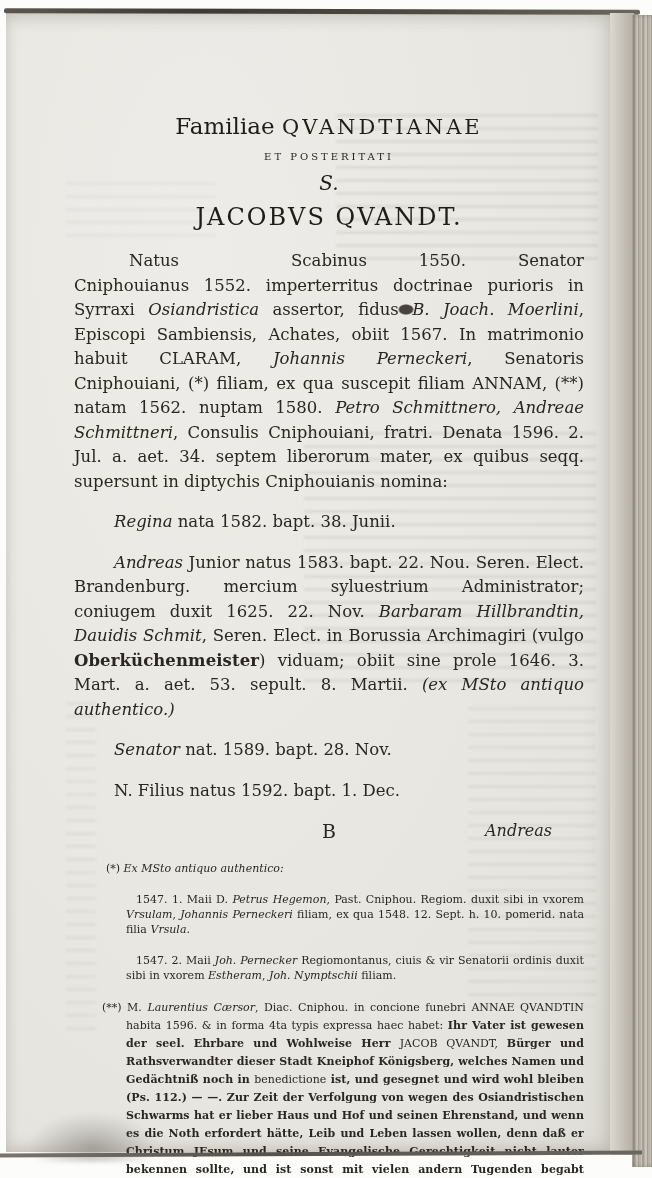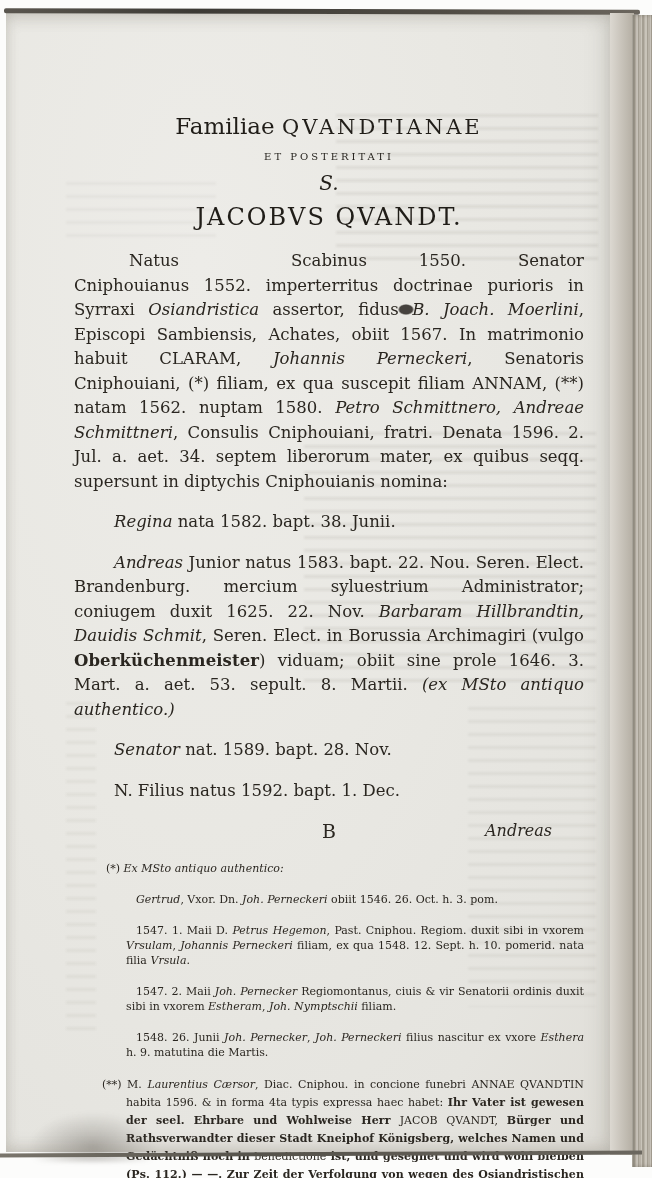--- a/index.html
+++ b/index.html
@@ -110,24 +110,22 @@
     <p class="entry"><span class="seg-i">Senator</span><span> nat. 1589. bapt. 28. Nov.</span></p>
     <p class="entry"><span>N. Filius natus 1592. bapt. 1. Dec.</span></p>
 
     <div class="sigrow">
       <span class="sig">B</span>
       <span class="catch">Andreas</span>
     </div>
 
     <div class="fnblock">
       <p class="fnh"><span>(*) </span><span class="seg-i">Ex MSto antiquo authentico:</span></p>
-      <p class="fne"><span class="seg-i">Gertrud</span><span>, Vxor. Dn. </span><span class="seg-i">Joh. Perneckeri</span><span> obiit 1546. 26. Oct. h. 3. pom.</span></p>
       <p class="fne"><span>1547. 1. Maii D. </span><span class="seg-i">Petrus Hegemon</span><span>, Past. Cniphou. Regiom. duxit sibi in vxorem </span><span class="seg-i">Vrsulam</span><span>, </span><span class="seg-i">Johannis Perneckeri</span><span> filiam, ex qua 1548. 12. Sept. h. 10. pomerid. nata filia </span><span class="seg-i">Vrsula</span><span>.</span></p>
       <p class="fne"><span>1547. 2. Maii </span><span class="seg-i">Joh. Pernecker</span><span> Regiomontanus, ciuis &amp; vir Senatorii ordinis duxit sibi in vxorem </span><span class="seg-i">Estheram</span><span>, </span><span class="seg-i">Joh. Nymptschii</span><span> filiam.</span></p>
-      <p class="fne"><span>1548. 26. Junii </span><span class="seg-i">Joh. Pernecker</span><span>, </span><span class="seg-i">Joh. Perneckeri</span><span> filius nascitur ex vxore </span><span class="seg-i">Esthera</span><span> h. 9. matutina die Martis.</span></p>
     </div>
 
     <div class="fnblock">
       <p class="fn2"><span>(**) M. </span><span class="seg-i">Laurentius Cærsor</span><span>, Diac. Cniphou. in concione funebri ANNAE QVANDTIN habita 1596. &amp; in forma 4ta typis expressa haec habet: </span><span class="seg-f">Ihr Vater ist gewesen der seel. Ehrbare und Wohlweise Herr </span><span>JACOB QVANDT, </span><span class="seg-f">Bürger und Rathsverwandter dieser Stadt Kneiphof Königsberg, welches Namen und Gedächtniß noch in </span><span>benedictione</span><span class="seg-f"> ist, und gesegnet und wird wohl bleiben (Ps. 112.) — —. Zur Zeit der Verfolgung von wegen des Osiandristischen Schwarms hat er lieber Haus und Hof und seinen Ehrenstand, und wenn es die Noth erfordert hätte, Leib und Leben lassen wollen, denn daß er Christum JEsum und seine Evangelische Gerechtigkeit nicht lauter bekennen sollte, und ist sonst mit vielen andern Tugenden begabt gewesen. Die Mutter ist des Herrn Hans Perneckers Tochter, auch eine Ehrenreiche und Tugendsame Frau.</span></p>
     </div>
 
   </div>
 
   <div class="blot"></div>
   <div class="stain"></div>

